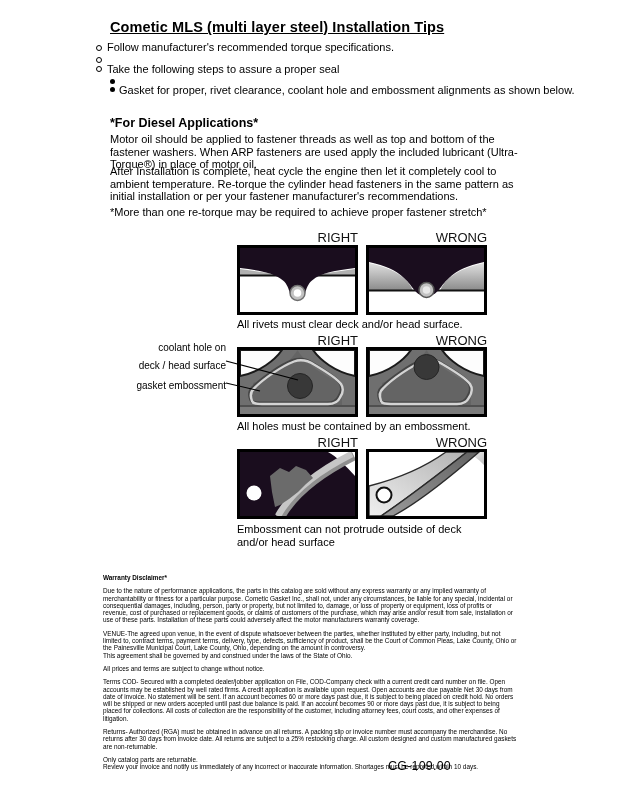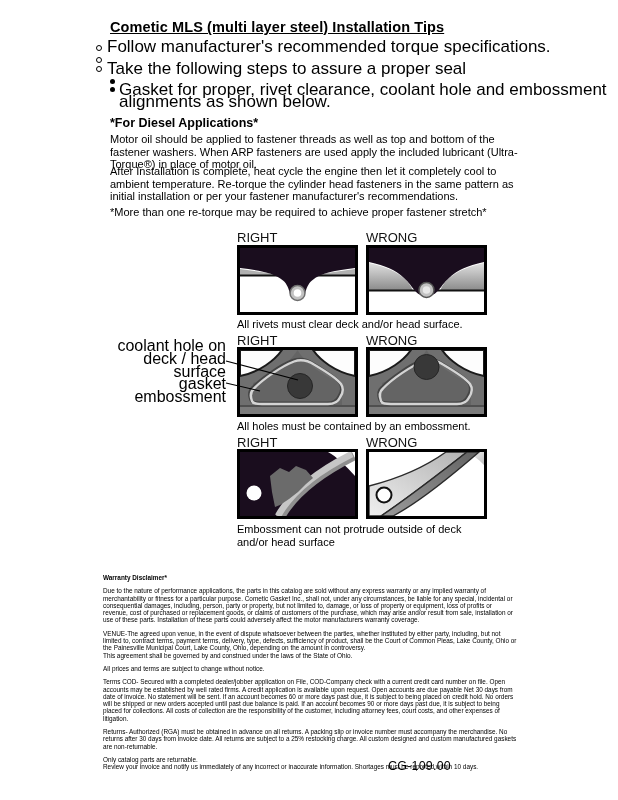--- a/index.html
+++ b/index.html
@@ -5,36 +5,36 @@
   html,body{margin:0;padding:0;background:#ffffff;}
   .page{
     position:relative;width:618px;height:800px;background:#fff;overflow:hidden;
     font-family:"Liberation Sans","DejaVu Sans",sans-serif;color:#000;
   }
   .abs{position:absolute;}
   .title{
     left:110px;top:19px;font-size:14.5px;font-weight:bold;
     text-decoration:underline;letter-spacing:.1px;
   }
-  .bullets{left:96px;top:41px;font-size:17px;line-height:12.4px;}
+  .bullets{left:96px;top:41px;font-size:11px;line-height:12.4px;}
   .b-row{display:flex;align-items:flex-start;}
   .b-sub{margin-left:14px;}
   .marker-o{flex:0 0 auto;width:4px;height:4px;border:1px solid #000;border-radius:50%;margin:3.5px 5px 0 0;}
   .marker-f{flex:0 0 auto;width:5px;height:5px;background:#000;border-radius:50%;margin:3.5px 4px 0 0;}
   .diesel-h{left:110px;top:116px;font-size:12.5px;font-weight:bold;}
   .para{left:110px;width:420px;font-size:11px;line-height:12.6px;}
   .p1{top:133px;}
   .p2{top:165px;}
   .note{top:206px;}
-  .dlabel{width:121px;text-align:left;font-size:13px;color:#111;}
+  .dlabel{width:121px;text-align:right;font-size:13px;color:#111;}
   .dbox{
     width:121px;height:70px;box-sizing:border-box;border:3px solid #000;background:#fff;display:block;
   }
   .caption{font-size:11px;line-height:12.5px;white-space:pre-line;}
-  .side-label{width:128px;text-align:right;font-size:16px;line-height:13px;white-space:pre-line;left:98px;}
+  .side-label{width:128px;text-align:right;font-size:10px;line-height:18px;white-space:pre-line;left:98px;}
   .legal{left:103px;top:574px;width:415px;font-size:6.4px;line-height:7.3px;}
   .legal p{margin:0 0 6px 0;white-space:pre-line;}
   .legal .lh{font-weight:bold;margin-bottom:6px;}
   .pagenum{left:388px;top:759px;font-size:12.5px;letter-spacing:.2px;}
 </style>
 </head>
 <body>
 
 <div class="page">
 

